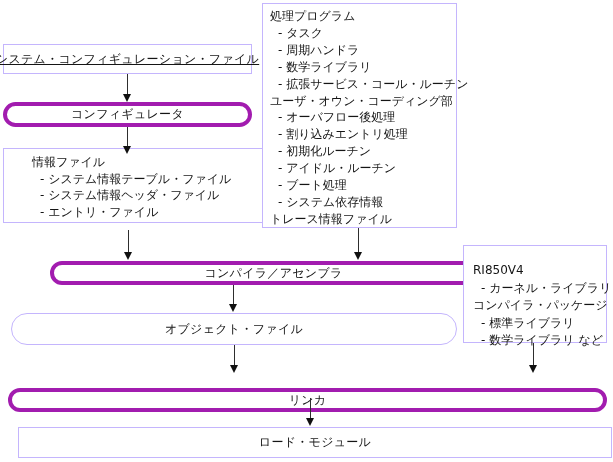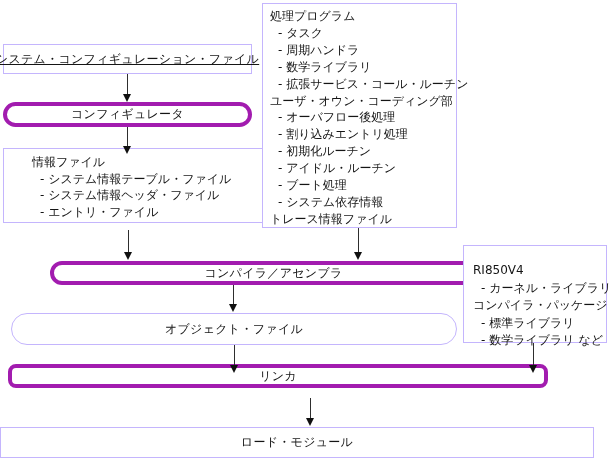--- a/index.html
+++ b/index.html
@@ -82,23 +82,23 @@
 
       <div class="line"><span class="prefix">- </span><span>カーネル・ライブラリ</span></div>
 
       <div class="line"><span class="prefix"></span><span>コンパイラ・パッケージ</span></div>
 
       <div class="line"><span class="prefix">- </span><span>標準ライブラリ</span></div>
 
       <div class="line"><span class="prefix">- </span><span>数学ライブラリ など</span></div>
     </div>
 
-  <div class="node stadium center-label" style="left:8px;top:364px;width:540px;height:24px;border-radius:8px;">リンカ</div>
+  <div class="node stadium center-label" style="left:8px;top:388px;width:599px;height:24px;">リンカ</div>
 
-  <div class="node rect center-label" style="left:0;top:427px;width:594px;height:31px;">ロード・モジュール</div>
+  <div class="node rect center-label" style="left:18px;top:427px;width:594px;height:31px;">ロード・モジュール</div>
 
   <div class="arrow" style="left:127px;top:74px;height:21px;"></div>
   <div class="arrow" style="left:127px;top:127px;height:20px;"></div>
   <div class="arrow" style="left:128px;top:230px;height:23px;"></div>
   <div class="arrow" style="left:358px;top:228px;height:25px;"></div>
   <div class="arrow" style="left:233px;top:285px;height:20px;"></div>
   <div class="arrow" style="left:234px;top:345px;height:21px;"></div>
   <div class="arrow" style="left:533px;top:343px;height:23px;"></div>
   <div class="arrow" style="left:310px;top:398px;height:21px;"></div>
 

